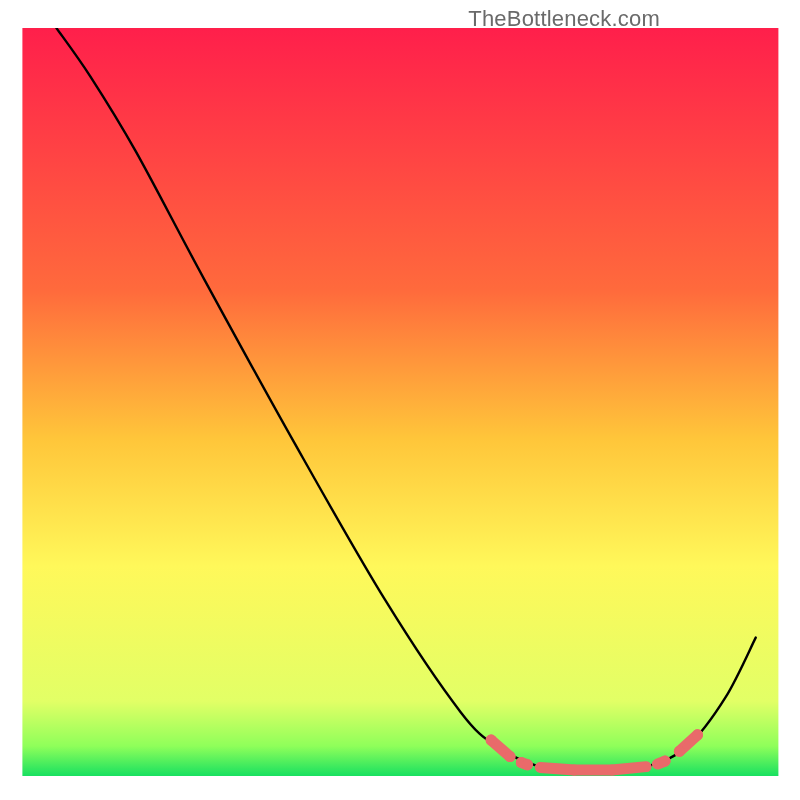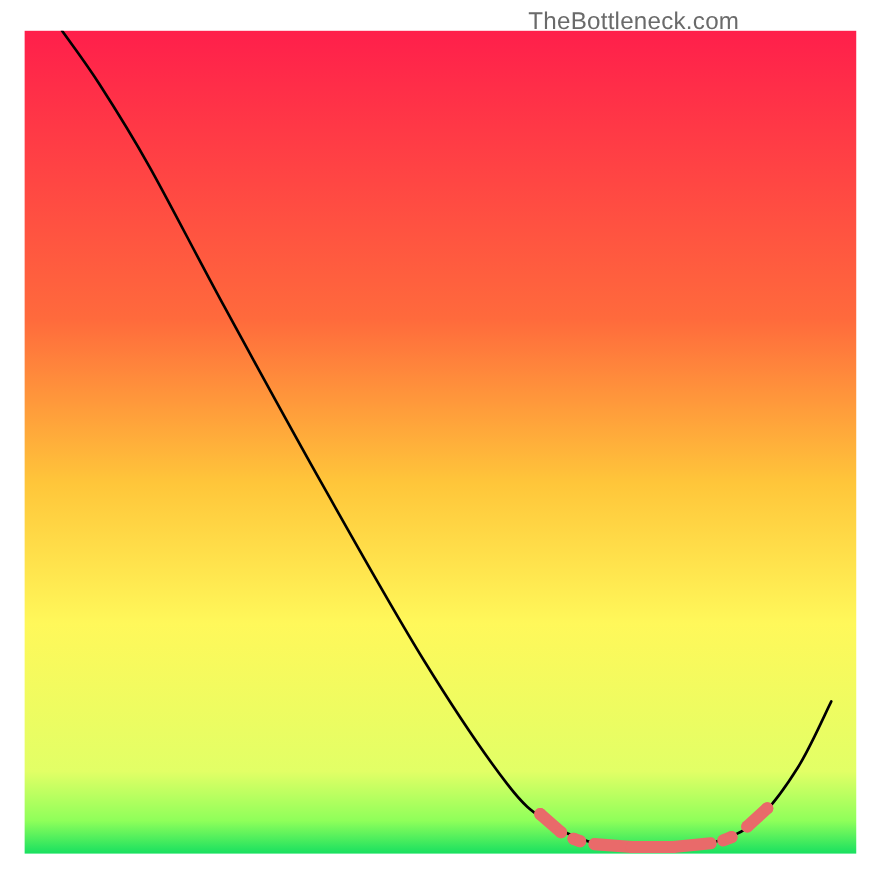--- a/index.html
+++ b/index.html
@@ -8,21 +8,20 @@
     width: 800px;
     height: 800px;
     background: #ffffff;
     font-family: Arial, Helvetica, sans-serif;
     overflow: hidden;
   }
   .stage {
     position: relative;
     width: 672px;
     height: 800px;
-    padding-left: 12px;
   }
   .watermark {
     position: absolute;
     top: 6px;
     right: 12px;
     font-size: 22px;
     font-weight: 400;
     color: #6a6a6a;
     letter-spacing: 0.2px;
     z-index: 5;

